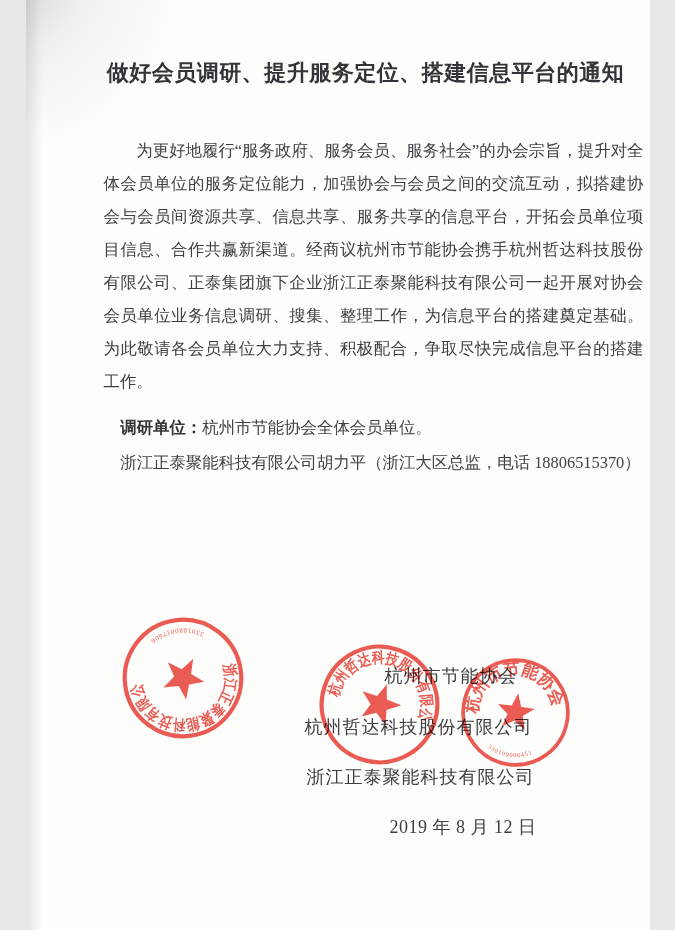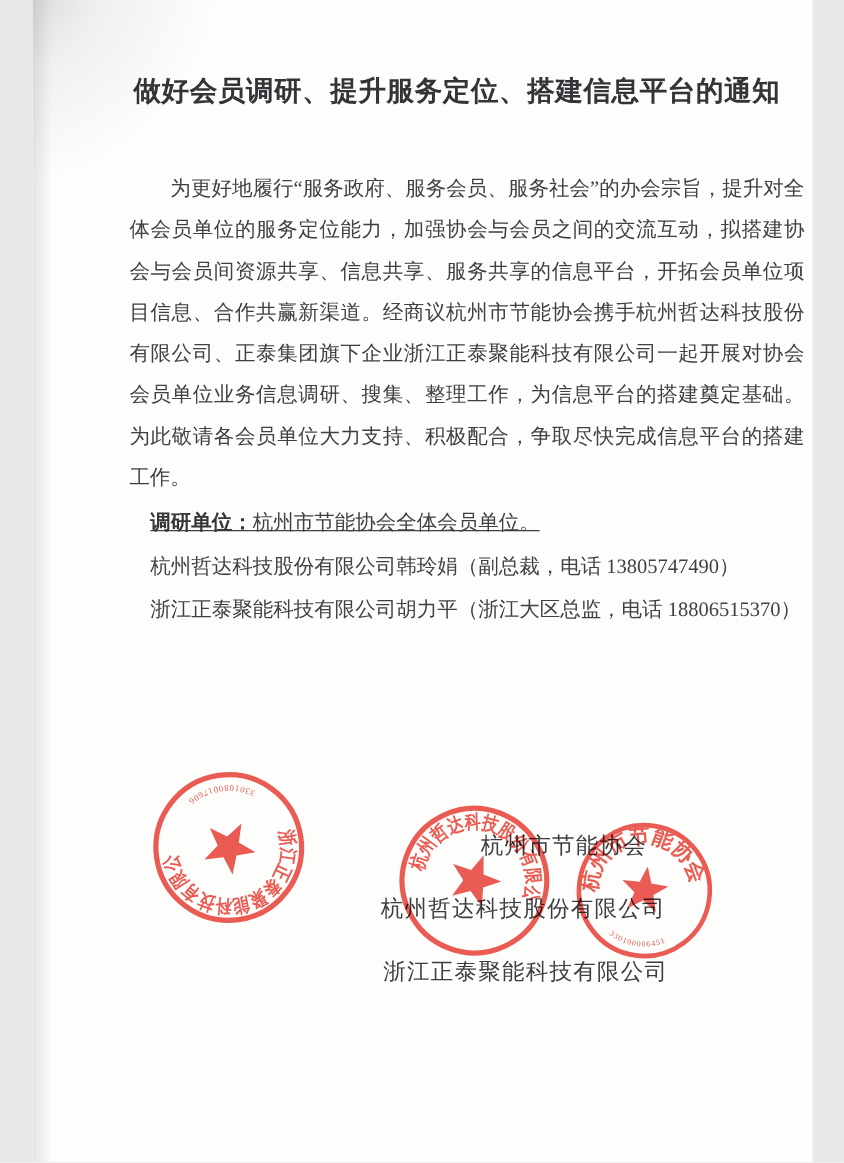--- a/index.html
+++ b/index.html
@@ -29,21 +29,21 @@
   .body-text{
     margin:46px 0 0 16px;font-size:16.4px;line-height:33px;
     text-align:justify;text-justify:inter-character;text-indent:2em;
   }
   .doc-line{
     margin:0;font-size:16.4px;line-height:35px;text-indent:2em;
     text-align:justify;text-justify:inter-character;
   }
   .doc-line b{font-weight:bold;color:#333537;}
   .item-content{line-height:34px;margin-top:4px;}
-  .item-unit{margin-top:2px;text-decoration:underline;}
+  .item-unit{margin-top:12px;}
   .sig{
     position:absolute;font-size:18px;line-height:26px;letter-spacing:1px;
     color:#3b3d40;white-space:nowrap;
   }
   .sig1{top:663px;right:132px;}
   .sig2{top:714px;right:117px;}
   .sig3{top:764px;right:115px;}
   .date-line{top:814px;right:113px;letter-spacing:.5px;}
   .stamp{position:absolute;mix-blend-mode:multiply;opacity:.9;}
 </style>
@@ -58,27 +58,27 @@
   <div class="content">
     <h1 class="title">做好会员调研、提升服务定位、搭建信息平台的通知</h1>
 
     <p class="body-text">为更好地履行“服务政府、服务会员、服务社会”的办会宗旨，提升对全体会员单位的服务定位能力，加强协会与会员之间的交流互动，拟搭建协会与会员间资源共享、信息共享、服务共享的信息平台，开拓会员单位项目信息、合作共赢新渠道。经商议杭州市节能协会携手杭州哲达科技股份有限公司、正泰集团旗下企业浙江正泰聚能科技有限公司一起开展对协会会员单位业务信息调研、搜集、整理工作，为信息平台的搭建奠定基础。为此敬请各会员单位大力支持、积极配合，争取尽快完成信息平台的搭建工作。</p>
 
 
 
     <p class="doc-line item-unit"><b>调研单位：</b><span>杭州市节能协会全体会员单位。</span></p>
 
 
-    <p class="doc-line">杭州哲达科技股份有限公司韩玲娟（副总裁，电话 13805747490）</p>
     <p class="doc-line">浙江正泰聚能科技有限公司胡力平（浙江大区总监，电话 18806515370）</p>
   </div>
 
   <div class="sig sig1">杭州市节能协会</div>
   <div class="sig sig2">杭州哲达科技股份有限公司</div>
   <div class="sig sig3">浙江正泰聚能科技有限公司</div>
+  <div class="sig date-line">2019 年 8 月 12 日</div>
 
   <div id="stamps">
       <div class="stamp" style="left: 93px; top: 614px;"><svg viewBox="0 0 200 200" width="128" height="128">
           <defs>
             <path id="arcT0" d="M 35 111.5 A 66 66 0 1 1 165 111.5" fill="none"></path>
             <path id="arcB0" d="M 32.5 139 A 78 78 0 0 0 167.5 139" fill="none"></path>
           </defs>
           <g transform="rotate(172 100 100)">
             <circle cx="100" cy="100" r="91" fill="none" stroke="#ea4a41" stroke-width="6.5"></circle>
             <polygon points="100,66 108.2,88.7 132.3,89.5 113.3,104.3 120,127.5 100,114 80,127.5 86.7,104.3 67.7,89.5 91.8,88.7" fill="#ea4a41"></polygon>

